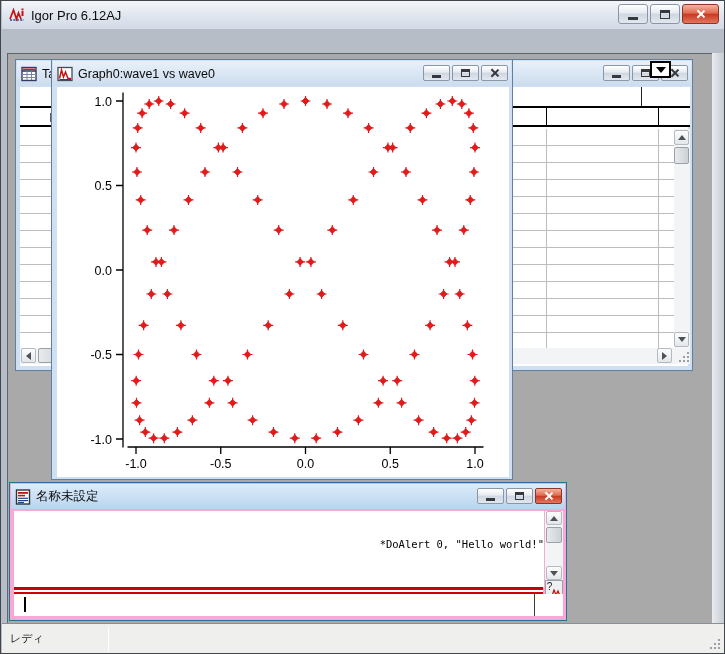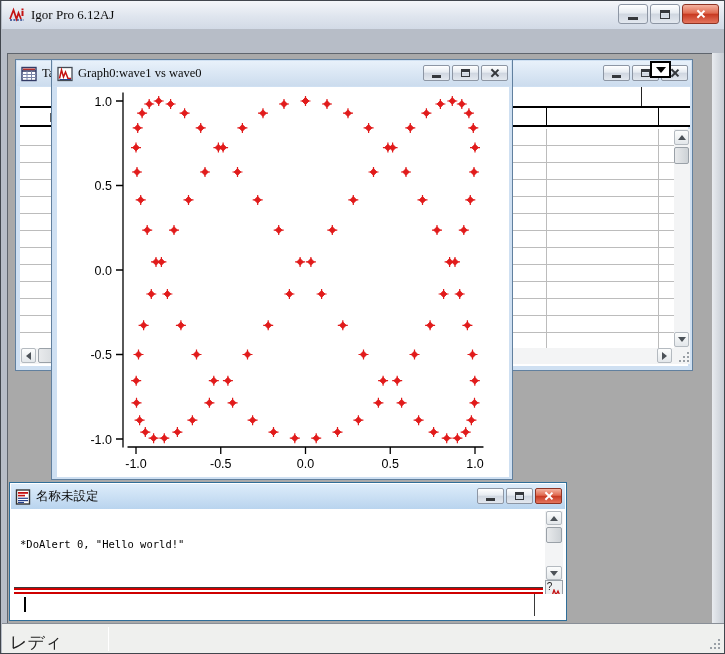--- a/index.html
+++ b/index.html
@@ -2,21 +2,21 @@
 <html><head>
 <meta charset="utf-8">
 <style>
   html,body{margin:0;padding:0;background:#888;}
   *{box-sizing:border-box;}
   #win{position:relative;width:725px;height:654px;background:#b7bdc7;border:1px solid #41464d;
        font-family:"Liberation Sans",sans-serif;overflow:hidden;}
   
   .titlebar{position:absolute;left:1px;top:0;width:722px;height:28px;
     background:linear-gradient(#f4f6f9,#dfe5ee 55%,#d2dae6);display:flex;align-items:center;padding-left:7px;}
-  .title-text{font-size:13px;color:#0b0b0b;margin-left:6px;font-family:Liberation Serif, serif;}
+  .title-text{font-size:13px;color:#0b0b0b;margin-left:6px;}
   .capbtns{position:absolute;right:5px;top:3px;display:flex;}
   .cbtn{width:30px;height:20px;border:1px solid #8d96a4;border-radius:3px;margin-left:2px;
     background:linear-gradient(#ffffff,#e6ebf1 45%,#cfd6e0 50%,#e3e8ef);
     display:flex;align-items:center;justify-content:center;position:relative;}
   .cbtn.close{width:37px;background:linear-gradient(#f4b3a0,#e06a50 45%,#c83a22 52%,#e4755e);border-color:#8e3424;}
   .cbtn.sm{width:27px;height:16px;border-radius:2px;}
   .g-min{width:10px;height:3px;background:#35383c;margin-top:9px;}
   .sm .g-min{margin-top:6px;width:9px;}
   .g-max{width:10px;height:9px;border:1px solid #35383c;border-top:3px solid #35383c;background:#fff0;}
   .sm .g-max{width:9px;height:8px;}
@@ -28,21 +28,21 @@
   .menubar{position:absolute;left:2px;top:29px;width:721px;height:23px;background:#f6f7f9;
     border-bottom:1px solid #b9bfc8;display:flex;align-items:center;padding-left:6px;font-size:13px;color:#111;}
   .mi{padding:2px 9px;white-space:nowrap;}
   
   .client{position:absolute;left:6px;top:52px;width:705px;height:570px;background:#a9a9a9;
     border-top:1px solid #5f656d;border-left:1px solid #5f656d;}
   .rframe{position:absolute;left:711px;top:52px;width:13px;height:570px;
     background:linear-gradient(90deg,#e9ecf0,#c3c9d1);}
   
   .cwin{position:absolute;border:1px solid #61809f;background:#cfe0f2;}
-  .cwin.active{border-color:#2f6e99;background:#ffffff;}
+  .cwin.active{border-color:#2f6e99;background:#f9a8d4;text-align:right;}
   .ctitle{position:absolute;left:1px;top:1px;right:1px;height:25px;display:flex;align-items:center;padding-left:4px;
     background:linear-gradient(#e8f1fa,#ccdcee);}
   .cwin.active .ctitle{background:linear-gradient(#ddecfa,#b9d4ee);}
   .ctitle .title-text{font-size:12.5px;margin-left:5px;}
   .ccaps{position:absolute;right:3px;top:4px;display:flex;}
   
   .sbtn{position:absolute;background:linear-gradient(#fcfdfd,#e3e7ea);border:1px solid #b4bac0;border-radius:2px;
     display:flex;align-items:center;justify-content:center;}
   .thumb{position:absolute;background:linear-gradient(90deg,#e8eaec,#cdd2d6);border:1px solid #9aa1a8;border-radius:2px;}
   .tri{width:0;height:0;}
@@ -74,21 +74,21 @@
   .divider{position:absolute;left:4px;top:104px;width:529px;border-top:1px solid #3a3a3a;}
   .divider .r1,.divider .r2{height:2px;background:#cf0000;}
   .divider .gap{height:2px;background:#fff;}
   .helpbtn{position:absolute;left:535px;top:97px;width:18px;height:19px;border:1px solid #9aa1a8;background:#eef0f2;
     font-size:10px;display:flex;align-items:flex-start;justify-content:center;color:#222;}
   .cmdline{position:absolute;left:4px;top:111px;width:549px;height:22px;background:#fff;}
   .caret{position:absolute;left:10px;top:3px;width:1.5px;height:15px;background:#000;}
   .cmd-split{position:absolute;left:520px;top:0;width:1px;height:22px;background:#3a3a3a;}
   
   .statusbar{position:absolute;left:1px;top:622px;width:722px;height:30px;background:#eff0ee;
-    border-top:1px solid #898f97;font-size:17px;color:#222;}
+    border-top:1px solid #898f97;font-size:11px;color:#222;}
   .sb-text{position:absolute;left:8px;top:7px;}
   .sb-sep{position:absolute;left:106px;top:3px;width:1px;height:24px;background:#c9cbc9;border-right:1px solid #fff;}
   .sb-grip{position:absolute;right:4px;bottom:4px;width:12px;height:12px;}
   .sb-grip i{position:absolute;width:2px;height:2px;background:#9aa0a6;}
   .icon16{width:16px;height:16px;flex:0 0 auto;}
 </style>
 </head>
 <body>
 
 <div id="win">

